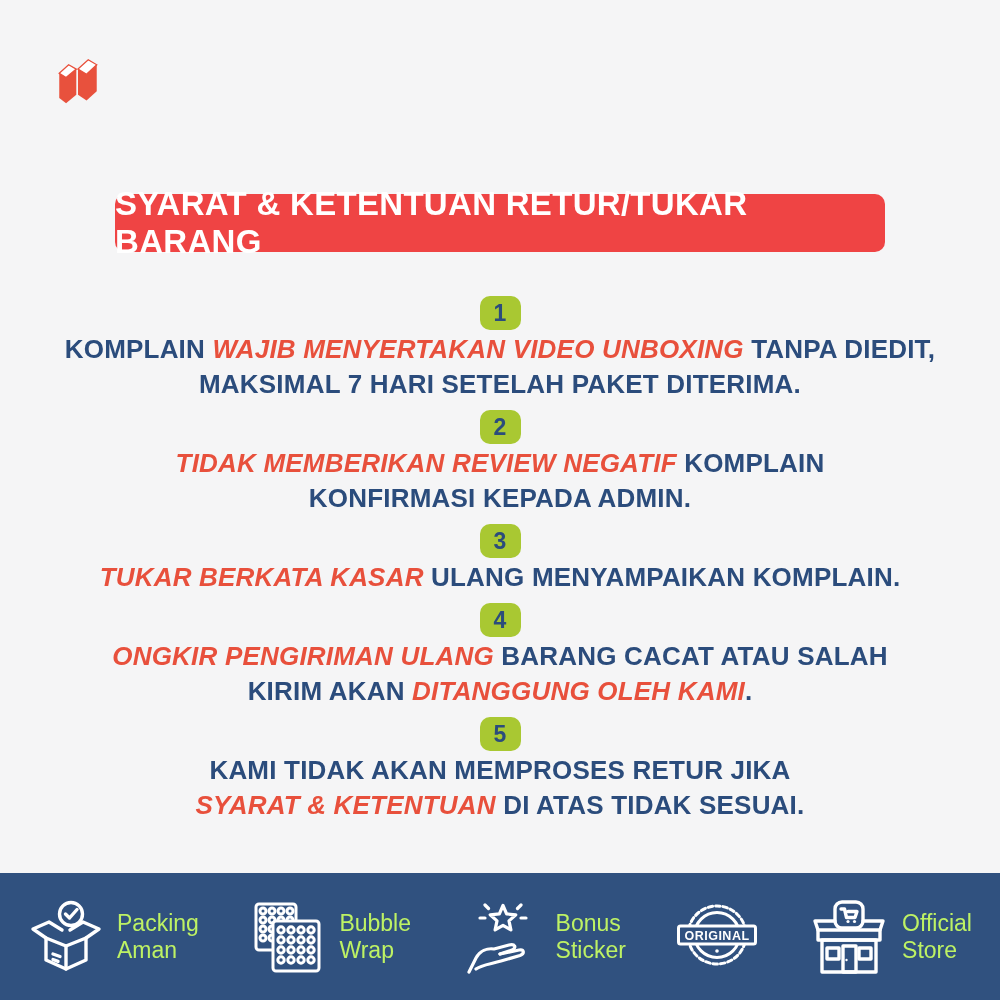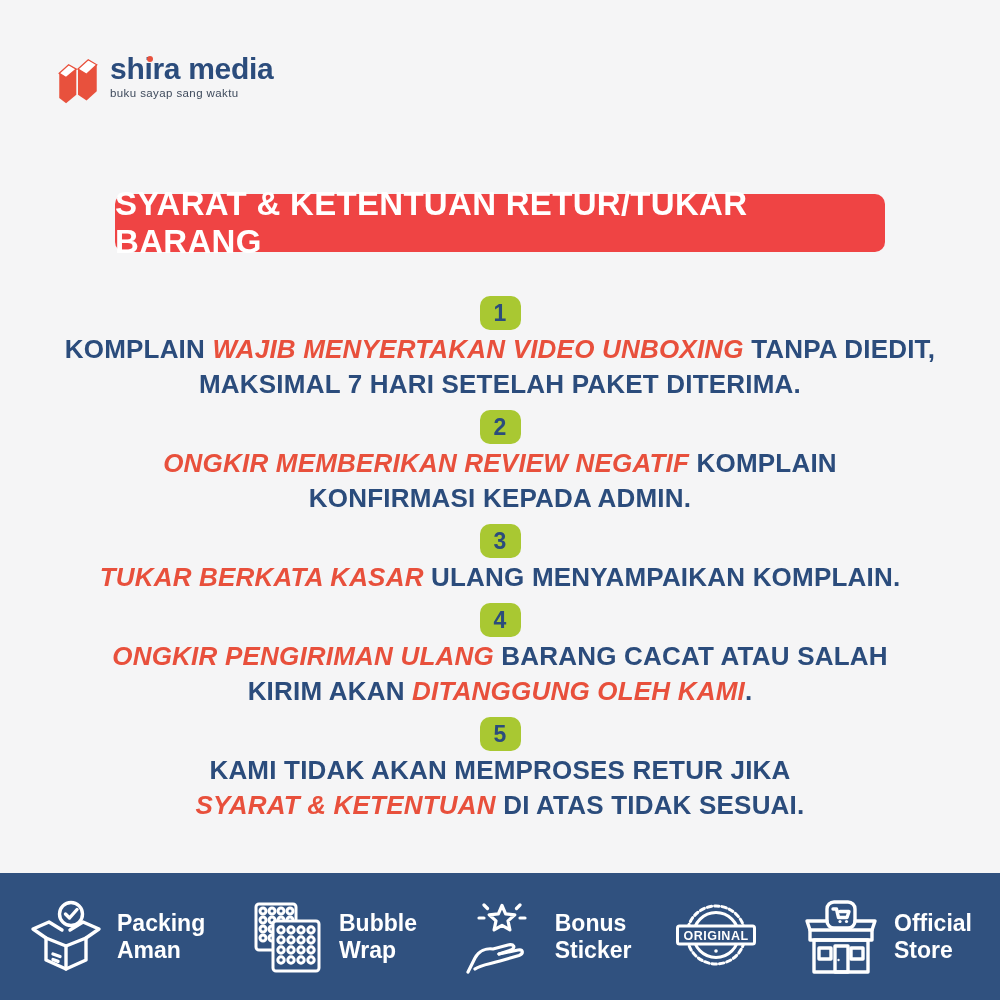--- a/index.html
+++ b/index.html
@@ -40,48 +40,43 @@
 
   
   .footer {
     position:absolute; left:0; bottom:0; width:1000px; height:127px;
     background:#30517F; box-sizing:border-box;
     display:flex; align-items:center; justify-content:space-between;
     padding:0 28px;
   }
   .footer-item { display:flex; align-items:center; gap:13px; }
   .footer-icon svg { display:block; }
-  .footer-label { color:#ffffff; font-weight:bold; font-size:23px; line-height:27px; }
+  .footer-label { color:#bef264; font-weight:normal; font-size:23px; line-height:27px; }
 </style>
 </head>
 <body>
 
 <div class="logo">
   <span>
     <svg width="46" height="58" viewBox="0 0 54 58">
       <polygon points="27,15 39,4 49,10 49,41 37,52 27,45" fill="#E8513D"></polygon>
       <polygon points="27,15 39,4 49,10 37,21" fill="#FFFFFF" stroke="#E8513D" stroke-width="1.5"></polygon>
       <polygon points="5,20 16,10 25,15 25,45 13,55 5,49" fill="#E8513D"></polygon>
       <polygon points="5,20 16,10 25,15 13,25" fill="#FFFFFF" stroke="#E8513D" stroke-width="1.5"></polygon>
     </svg>
   </span>
-  <div class="logo-text">
-    <div class="brand-name">shira media</div>
-    <div class="i-dot"></div>
-    <div class="brand-tagline">buku sayap sang waktu</div>
-  </div>
 </div>
 
 <div class="banner">
   <span>SYARAT &amp; KETENTUAN RETUR/TUKAR BARANG</span>
 </div>
 
 <div class="rules">
     <div class="rule"><div class="badge">1</div><div class="rule-line"><span class="seg-blue">KOMPLAIN </span><span class="seg-red">WAJIB MENYERTAKAN VIDEO UNBOXING</span><span class="seg-blue"> TANPA DIEDIT,</span></div><div class="rule-line"><span class="seg-blue">MAKSIMAL 7 HARI SETELAH PAKET DITERIMA.</span></div></div>
-    <div class="rule"><div class="badge">2</div><div class="rule-line"><span class="seg-red">ONGKIR MEMBERIKAN REVIEW NEGATIF</span><span class="seg-blue"> KOMPLAIN</span></div><div class="rule-line"><span class="seg-blue">KONFIRMASI KEPADA ADMIN.</span></div></div>
+    <div class="rule"><div class="badge">2</div><div class="rule-line"><span class="seg-red">TIDAK MEMBERIKAN REVIEW NEGATIF</span><span class="seg-blue"> KOMPLAIN</span></div><div class="rule-line"><span class="seg-blue">KONFIRMASI KEPADA ADMIN.</span></div></div>
     <div class="rule"><div class="badge">3</div><div class="rule-line"><span class="seg-red">TUKAR BERKATA KASAR</span><span class="seg-blue"> ULANG MENYAMPAIKAN KOMPLAIN.</span></div></div>
     <div class="rule"><div class="badge">4</div><div class="rule-line"><span class="seg-red">ONGKIR PENGIRIMAN ULANG</span><span class="seg-blue"> BARANG CACAT ATAU SALAH</span></div><div class="rule-line"><span class="seg-blue">KIRIM AKAN </span><span class="seg-red">DITANGGUNG OLEH KAMI</span><span class="seg-blue">.</span></div></div>
     <div class="rule"><div class="badge">5</div><div class="rule-line"><span class="seg-blue">KAMI TIDAK AKAN MEMPROSES RETUR JIKA</span></div><div class="rule-line"><span class="seg-red">SYARAT &amp; KETENTUAN</span><span class="seg-blue"> DI ATAS TIDAK SESUAI.</span></div></div>
   </div>
 
 <div class="footer">
 
 <div class="footer-item">
       <div class="footer-icon">
         <svg width="76" height="76" viewBox="0 0 76 76" fill="none" stroke="#FFFFFF" stroke-linecap="round" stroke-linejoin="round" stroke-width="3.4">

